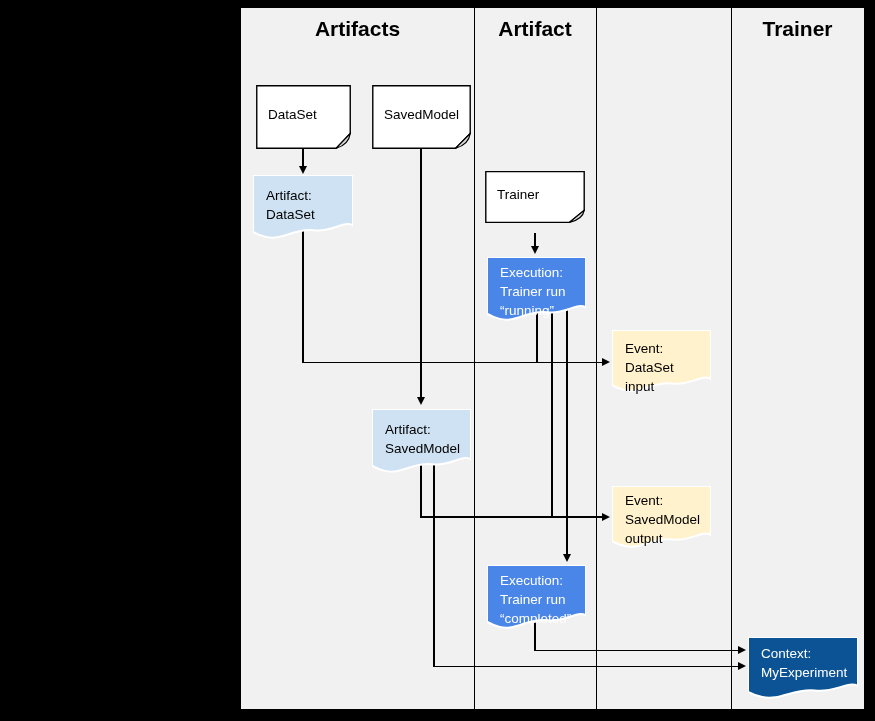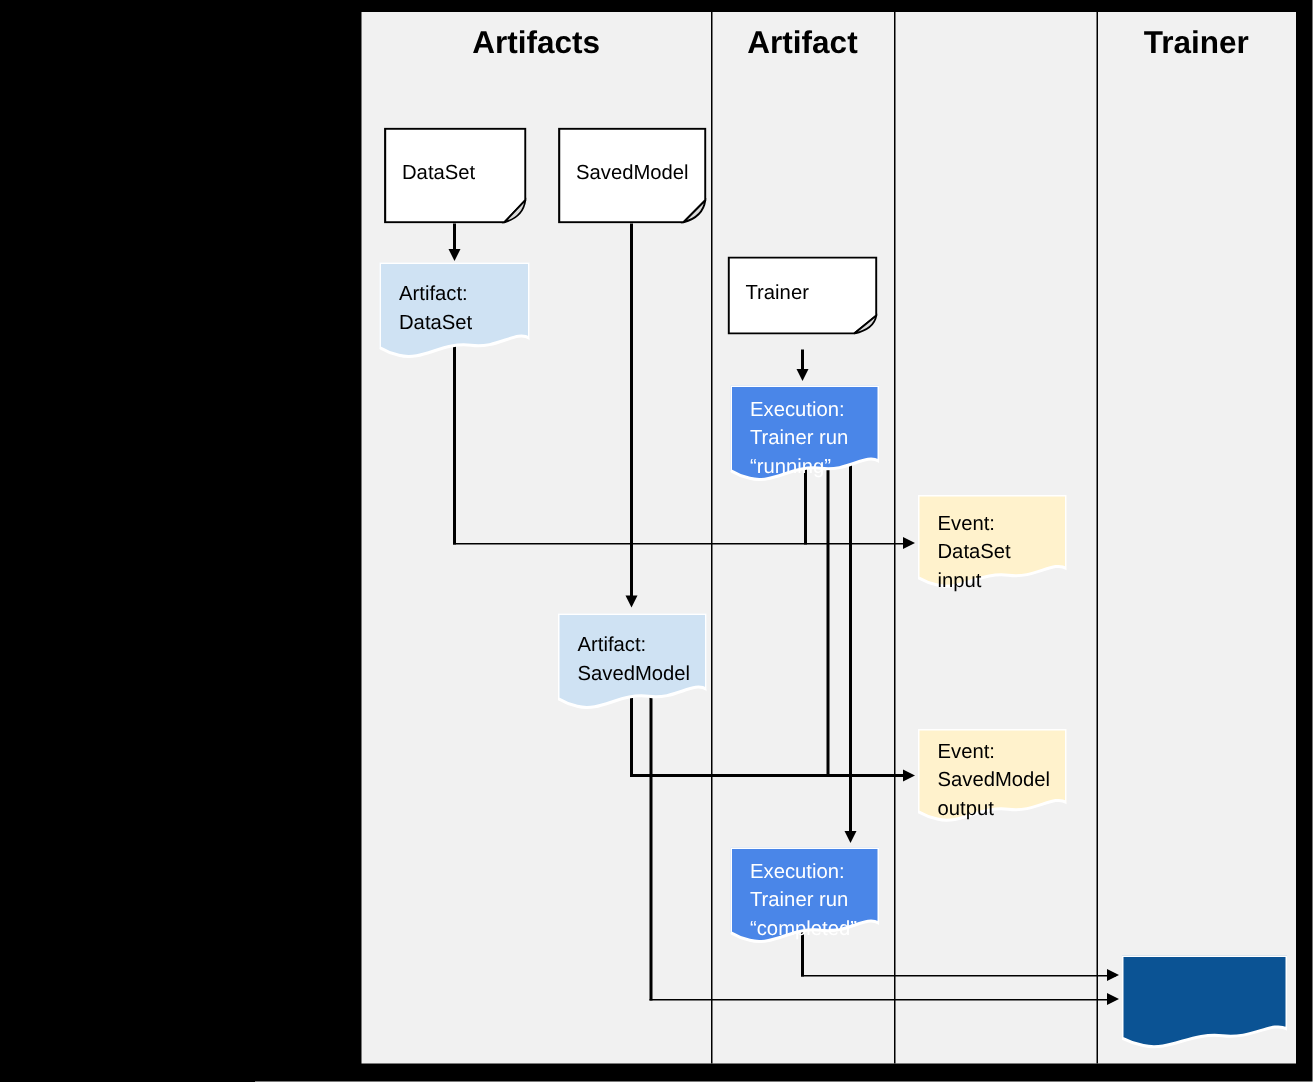--- a/index.html
+++ b/index.html
@@ -181,15 +181,17 @@
     </svg>
     <div class="label wavy-label" style="padding-top:5px">Event:
 SavedModel
 output</div>
   </div>
 
   <div class="node" style="left:507px;top:629px;width:110px;height:64px">
     <svg class="shape" viewBox="0 0 100 64" preserveAspectRatio="none">
       <path class="wave context" d="M0,0 H100 V49 C91,43.5 79,56 61,53.5 C42,51 29,64 13,60 C8,59 3.5,57 0,55 Z"></path>
     </svg>
+    <div class="label light wavy-label" style="padding-top:7px">Context:
+MyExperiment</div>
   </div>
 
 </div>
 
 </body></html>

